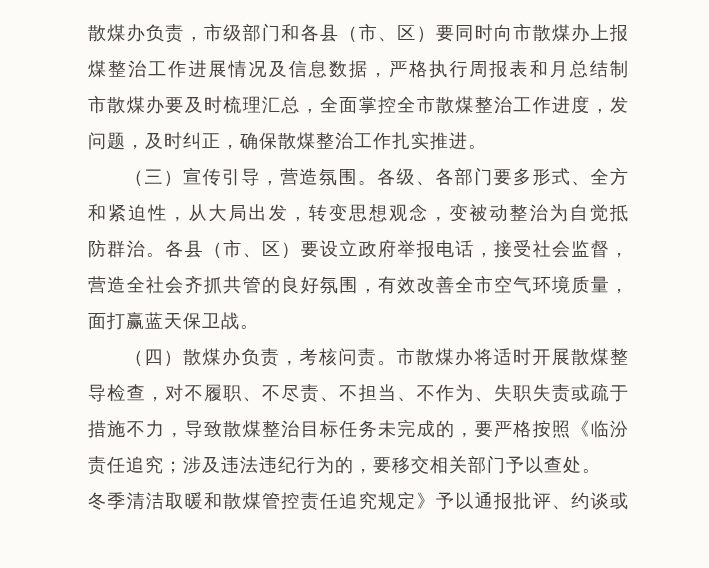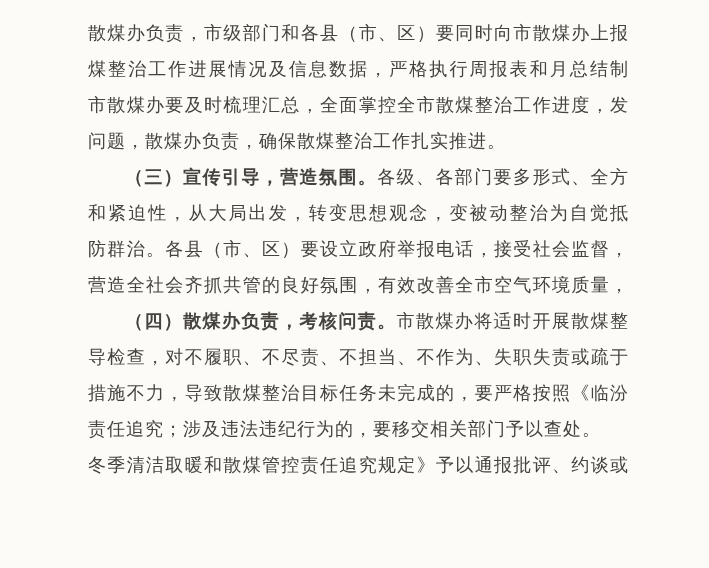--- a/index.html
+++ b/index.html
@@ -34,35 +34,36 @@
     overflow: hidden;
   }
   .line.last {
     text-align: left;
     text-align-last: left;
   }
   .line.indent {
     text-indent: 37px;
   }
   .head {
-    font-weight: bold;
+    font-weight: normal;
   }
 </style>
 </head>
 <body>
 
 <div class="page">
   <div class="text-block">
     <div class="line"><span class="head"></span><span>散煤办负责，市级部门和各县（市、区）要同时向市散煤办上报散</span></div>
     <div class="line"><span class="head"></span><span>煤整治工作进展情况及信息数据，严格执行周报表和月总结制度。</span></div>
     <div class="line"><span class="head"></span><span>市散煤办要及时梳理汇总，全面掌控全市散煤整治工作进度，发现</span></div>
-    <div class="line last"><span class="head"></span><span>问题，散煤办负责，确保散煤整治工作扎实推进。</span></div>
+    <div class="line last"><span class="head"></span><span>问题，及时纠正，确保散煤整治工作扎实推进。</span></div>
     <div class="line indent"><span class="head">（三）宣传引导，营造氛围。</span><span>各级、各部门要多形式、全方位的</span></div>
     <div class="line"><span class="head"></span><span>和紧迫性，从大局出发，转变思想观念，变被动整治为自觉抵制，群</span></div>
     <div class="line"><span class="head"></span><span>防群治。各县（市、区）要设立政府举报电话，接受社会监督，积极</span></div>
     <div class="line"><span class="head"></span><span>营造全社会齐抓共管的良好氛围，有效改善全市空气环境质量，全</span></div>
+    <div class="line last"><span class="head"></span><span>面打赢蓝天保卫战。</span></div>
     <div class="line indent"><span class="head">（四）散煤办负责，考核问责。</span><span>市散煤办将适时开展散煤整治督</span></div>
     <div class="line"><span class="head"></span><span>导检查，对不履职、不尽责、不担当、不作为、失职失责或疏于管理、</span></div>
     <div class="line"><span class="head"></span><span>措施不力，导致散煤整治目标任务未完成的，要严格按照《临汾市</span></div>
     <div class="line last"><span class="head"></span><span>责任追究；涉及违法违纪行为的，要移交相关部门予以查处。</span></div>
     <div class="line"><span class="head"></span><span>冬季清洁取暖和散煤管控责任追究规定》予以通报批评、约谈或</span></div>
   </div>
 </div>
 
 </body></html>

